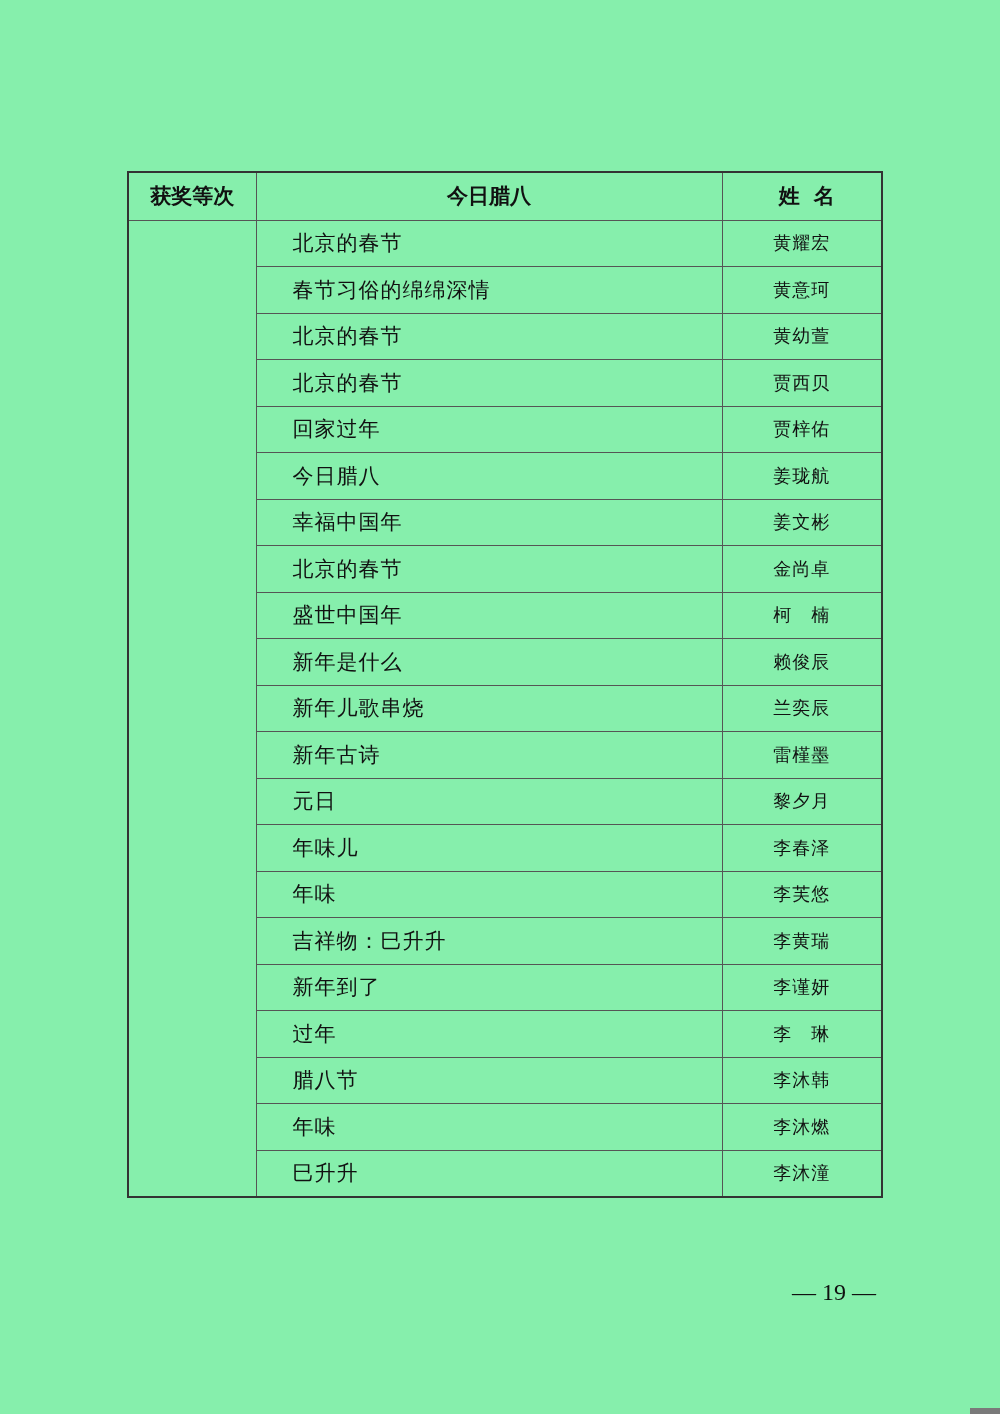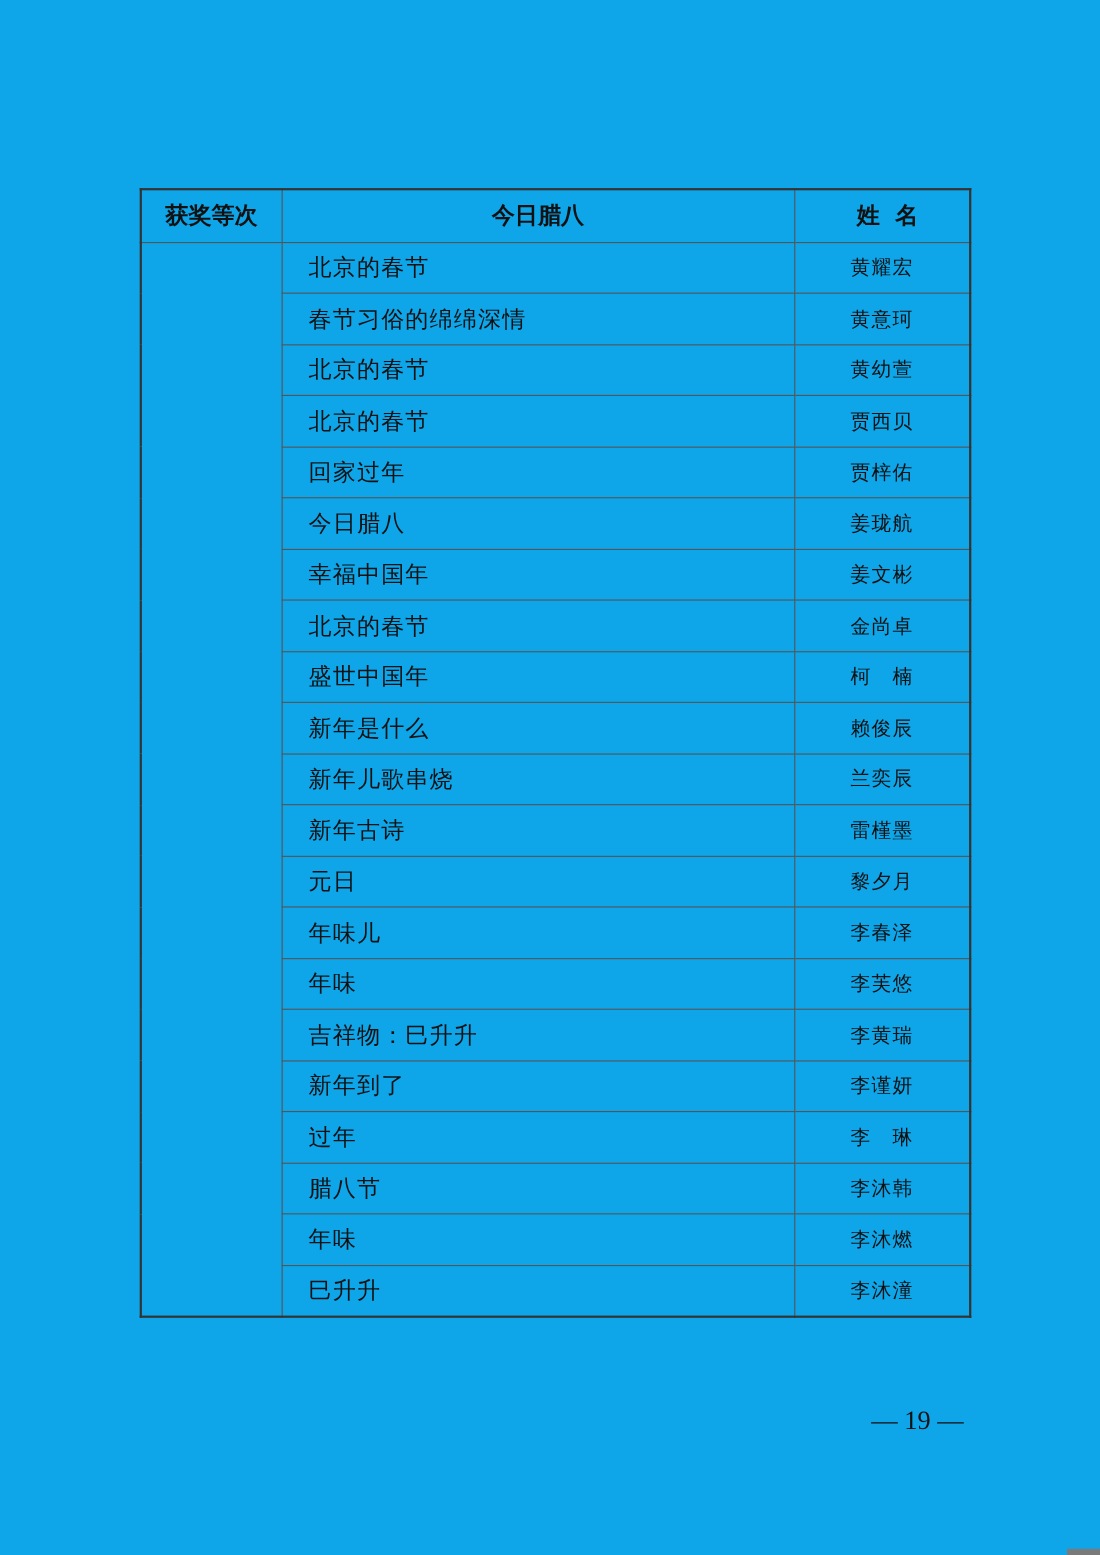--- a/index.html
+++ b/index.html
@@ -12,21 +12,21 @@
       height: 1414px;
       position: relative;
       overflow: hidden;
       font-family: "DejaVu Serif", "Liberation Serif", serif;
       color: #111111;
     }
     .page {
       position: absolute;
       left: 0; top: 0;
       width: 1000px; height: 1414px;
-      background: #0ea5e9;
+      background: #86efac;
     }
     table.awards {
       position: absolute;
       left: 127px;
       top: 171px;
       width: 754px;
       border-collapse: collapse;
       table-layout: fixed;
       border: 2px solid #333333;
     }
@@ -48,21 +48,21 @@
       text-align: center;
       color: #111111;
       letter-spacing: 0px;
     }
     table.awards thead th.h-name {
       letter-spacing: 14px;
       padding-left: 24px;
     }
     table.awards td.work {
       text-align: left;
-      padding-left: 24px;
+      padding-left: 36px;
       font-size: 21px;
       letter-spacing: 1px;
     }
     table.awards td.name {
       text-align: center;
       font-size: 18px;
       letter-spacing: 1px;
     }
     table.awards td.rank {
       text-align: center;

